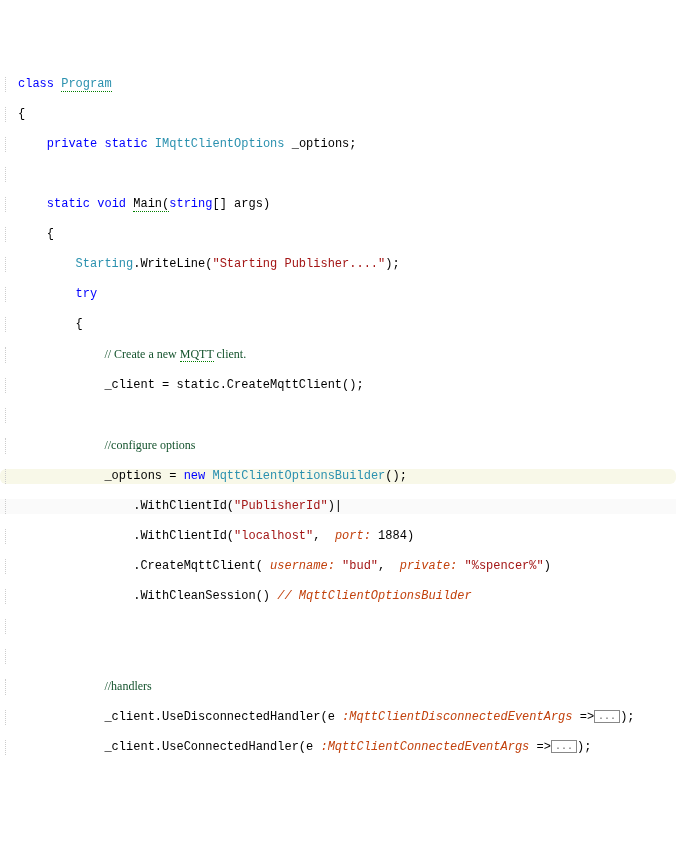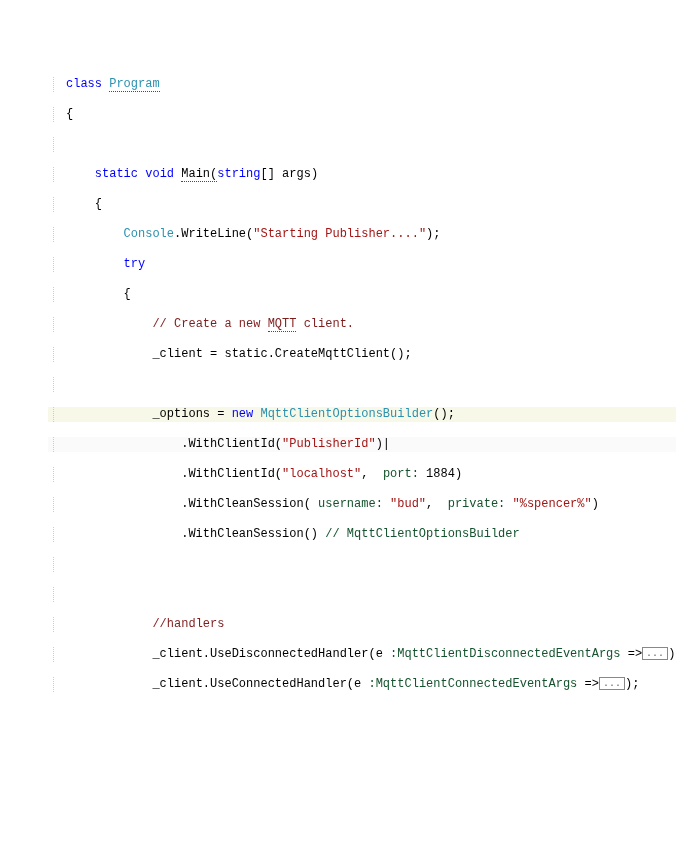--- a/index.html
+++ b/index.html
@@ -5,35 +5,35 @@
     * { margin: 0; padding: 0; box-sizing: border-box; }
     body {
       font-family: Consolas, 'Courier New', monospace;
       font-size: 12px;
       background: #fff;
       color: #000;
       white-space: pre;
       line-height: 15px;
       padding: 2px 0;
     }
-    .line { display: block; position: relative; padding-left: 18px; margin-left: 48px; }
+    .line { display: block; position: relative; padding-left: 18px; }
     .line::before {
       content: '';
       position: absolute;
       left: 5px;
       top: 0;
       bottom: 0;
       border-left: 1px dotted #ccc;
     }
     .kw { color: #0000ff; }
     .type { color: #2b91af; }
     .str { color: #a31515; }
-    .com { color: #7f1d1d; }
-    .hint { color: #14532d; }
-    .highlight-line { background: #f8f8e8; }
+    .com { color: #14532d; font-family: Liberation Serif, serif; }
+    .hint { color: #c2410c; font-style: italic; }
+    .highlight-line { background: #f8f8e8; border-radius: 6px; }
     .cursor-line { background: #fafafa; }
     .sq-underline { border-bottom: 1px dotted #008000; }
     .foldbox { 
       display: inline-block; 
       border: 1px solid #888; 
       padding: 0 3px; 
       font-size: 10px; 
       line-height: 11px;
       background: #fff;
       color: #666;
@@ -41,33 +41,35 @@
     }
   </style>
 </head>
 <body>
 
 
 
 <div>
 <span class="line"><span class="kw">class</span> <span class="type sq-underline">Program</span></span>
 <span class="line"><span>{</span></span>
+<span class="line">    <span class="kw">private</span> <span class="kw">static</span> <span class="type">IMqttClientOptions</span><span> _options;</span></span>
 <span class="line"> </span>
 <span class="line">    <span class="kw">static</span> <span class="kw">void</span> <span class="sq-underline">Main(</span><span class="kw">string</span><span>[] args)</span></span>
 <span class="line">    <span>{</span></span>
-<span class="line">        <span class="type">Console</span><span>.WriteLine(</span><span class="str">"Starting Publisher...."</span><span>);</span></span>
+<span class="line">        <span class="type">Starting</span><span>.WriteLine(</span><span class="str">"Starting Publisher...."</span><span>);</span></span>
 <span class="line">        <span class="kw">try</span></span>
 <span class="line">        <span>{</span></span>
 <span class="line">            <span class="com">// Create a new </span><span class="com sq-underline">MQTT</span><span class="com"> client.</span></span>
 <span class="line">            <span>_client = static.CreateMqttClient();</span></span>
 <span class="line"> </span>
+<span class="line">            <span class="com">//configure options</span></span>
 <span class="line highlight-line">            <span>_options = </span><span class="kw">new</span> <span class="type">MqttClientOptionsBuilder</span><span>();</span></span>
 <span class="line cursor-line">                <span>.WithClientId(</span><span class="str">"PublisherId"</span><span>)|</span></span>
 <span class="line">                <span>.WithClientId(</span><span class="str">"localhost"</span><span>, </span> <span class="hint">port:</span><span> 1884)</span></span>
-<span class="line">                <span>.WithCleanSession(</span><span class="hint"> username:</span> <span class="str">"bud"</span><span>,  </span><span class="hint">private:</span> <span class="str">"%spencer%"</span><span>)</span></span>
+<span class="line">                <span>.CreateMqttClient(</span><span class="hint"> username:</span> <span class="str">"bud"</span><span>,  </span><span class="hint">private:</span> <span class="str">"%spencer%"</span><span>)</span></span>
 <span class="line">                <span>.WithCleanSession() </span><span class="hint">// MqttClientOptionsBuilder</span></span>
 <span class="line"> </span>
 <span class="line"> </span>
 <span class="line">            <span class="com">//handlers</span></span>
 <span class="line">            <span>_client.UseDisconnectedHandler(e </span><span class="hint">:MqttClientDisconnectedEventArgs</span><span> =&gt;</span><span class="foldbox">...</span><span>);</span></span>
 <span class="line">            <span>_client.UseConnectedHandler(e </span><span class="hint">:MqttClientConnectedEventArgs</span><span> =&gt;</span><span class="foldbox">...</span><span>);</span></span>
 
 
 
 

